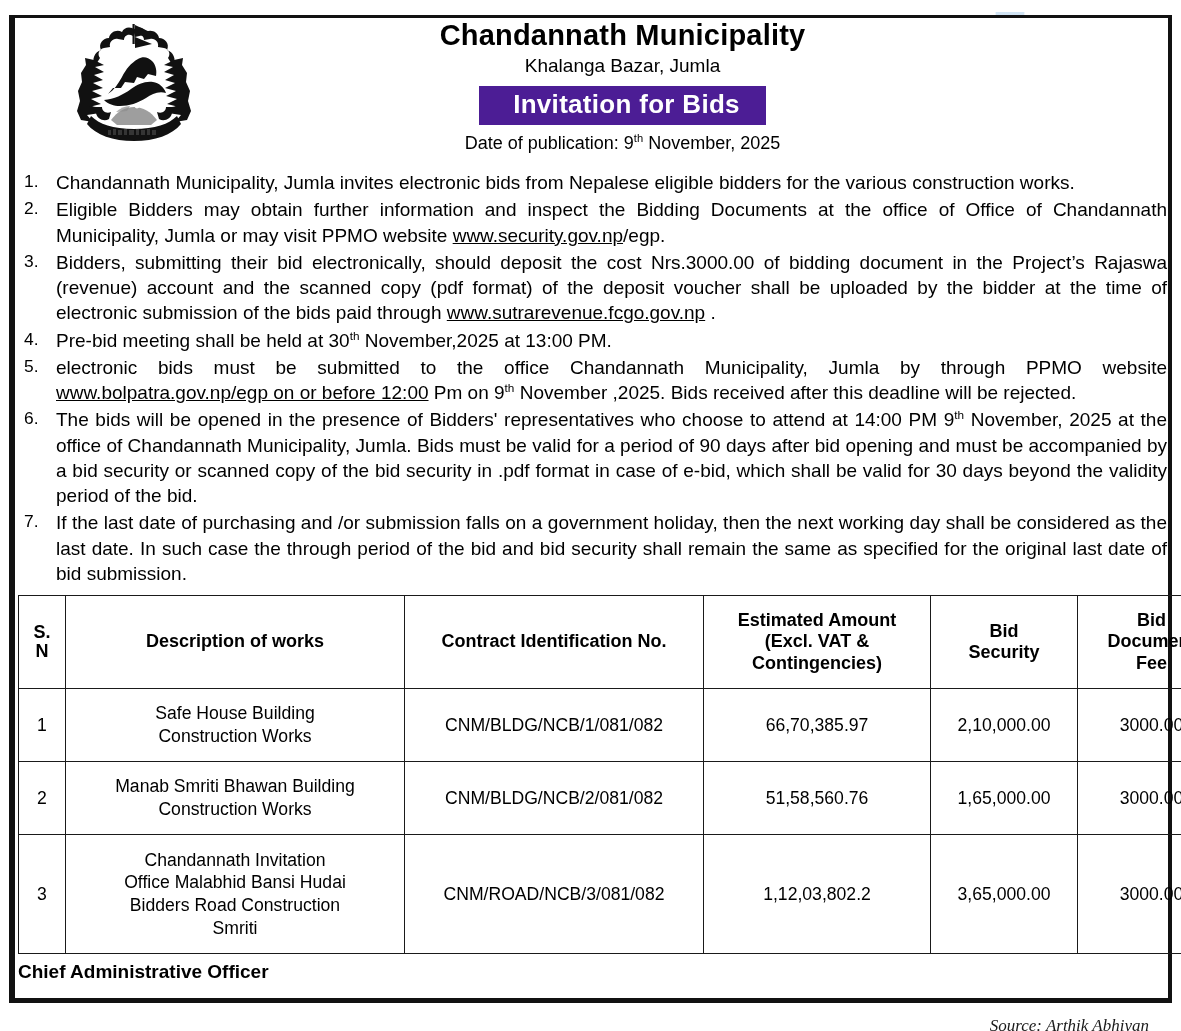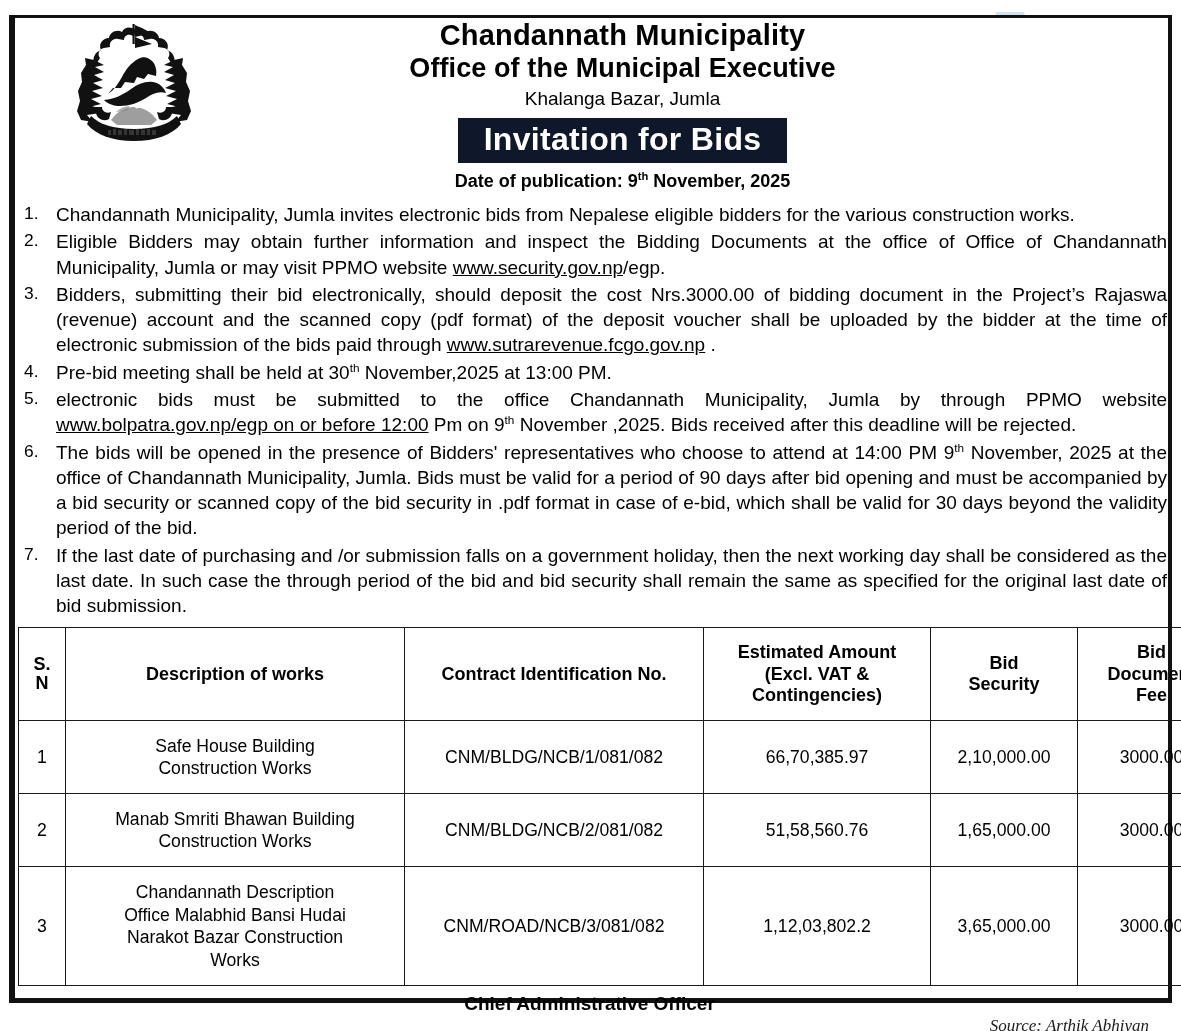--- a/index.html
+++ b/index.html
@@ -138,31 +138,31 @@
     font-weight: normal;
     line-height: 1.45;
   }
   .title-bar-wrap {
     text-align: center;
     margin-top: 6px;
     padding-left: 60px;
   }
   .title-bar {
     display: inline-block;
-    background: #0f172a;
+    background: #4c1d95;
     color: #ffffff;
-    font-size: 32px;
+    font-size: 26px;
     font-weight: bold;
-    padding: 3px 26px 5px 26px;
+    padding: 3px 26px 5px 34px;
     letter-spacing: 0.3px;
   }
   .pubdate {
     text-align: center;
     font-size: 18px;
-    font-weight: bold;
+    font-weight: normal;
     margin-top: 8px;
     padding-left: 60px;
   }
   sup {
     font-size: 0.62em;
     vertical-align: super;
     line-height: 0;
   }
 
   
@@ -225,21 +225,21 @@
   th.c-fee  { width: 139px; }
 
   tr.r1 td { height: 62px; }
   tr.r2 td { height: 62px; }
   tr.r3 td { height: 108px; }
 
   .sn-head { line-height: 1.08; }
 
   
   .signoff {
-    text-align: center;
+    text-align: left;
     font-size: 19px;
     font-weight: bold;
     margin-top: 7px;
     padding-right: 6px;
   }
   .source {
     position: absolute;
     right: 32px;
     bottom: 7px;
     font-family: "Liberation Serif", serif;
@@ -323,21 +323,20 @@
               <rect x="72" y="109" width="3" height="6"></rect>
             <rect x="77" y="110" width="4" height="5"></rect>
               <rect x="83" y="109" width="3" height="6"></rect>
             <rect x="88" y="110" width="4" height="5"></rect>
           </g>
         </svg>
       </div>
 
       <div class="head-text">
         <div class="org-name">Chandannath Municipality</div>
-        <div class="org-sub">Office of the Municipal Executive</div>
         <div class="addr1">Khalanga Bazar, Jumla</div>
       </div>
 
       <div class="title-bar-wrap">
         <span class="title-bar">Invitation for Bids</span>
       </div>
 
       <div class="pubdate">
         <span>Date of publication: </span><span>9</span><sup>th</sup><span> November, 2025</span>
       </div>
@@ -392,21 +391,21 @@
           <tr class="r2">
             <td>2</td>
             <td><span>Manab Smriti Bhawan Building</span><br><span>Construction  Works</span></td>
             <td>CNM/BLDG/NCB/2/081/082</td>
             <td>51,58,560.76</td>
             <td>1,65,000.00</td>
             <td>3000.00</td>
           </tr>
           <tr class="r3">
             <td>3</td>
-            <td><span>Chandannath Description</span><br><span>Office Malabhid Bansi Hudai</span><br><span>Narakot Bazar Construction</span><br><span>Works</span></td>
+            <td><span>Chandannath Invitation</span><br><span>Office Malabhid Bansi Hudai</span><br><span>Bidders Road Construction</span><br><span>Smriti</span></td>
             <td>CNM/ROAD/NCB/3/081/082</td>
             <td>1,12,03,802.2</td>
             <td>3,65,000.00</td>
             <td>3000.00</td>
           </tr>
         </tbody>
     </table>
 
     <div class="signoff">Chief Administrative Officer</div>
   </div>

